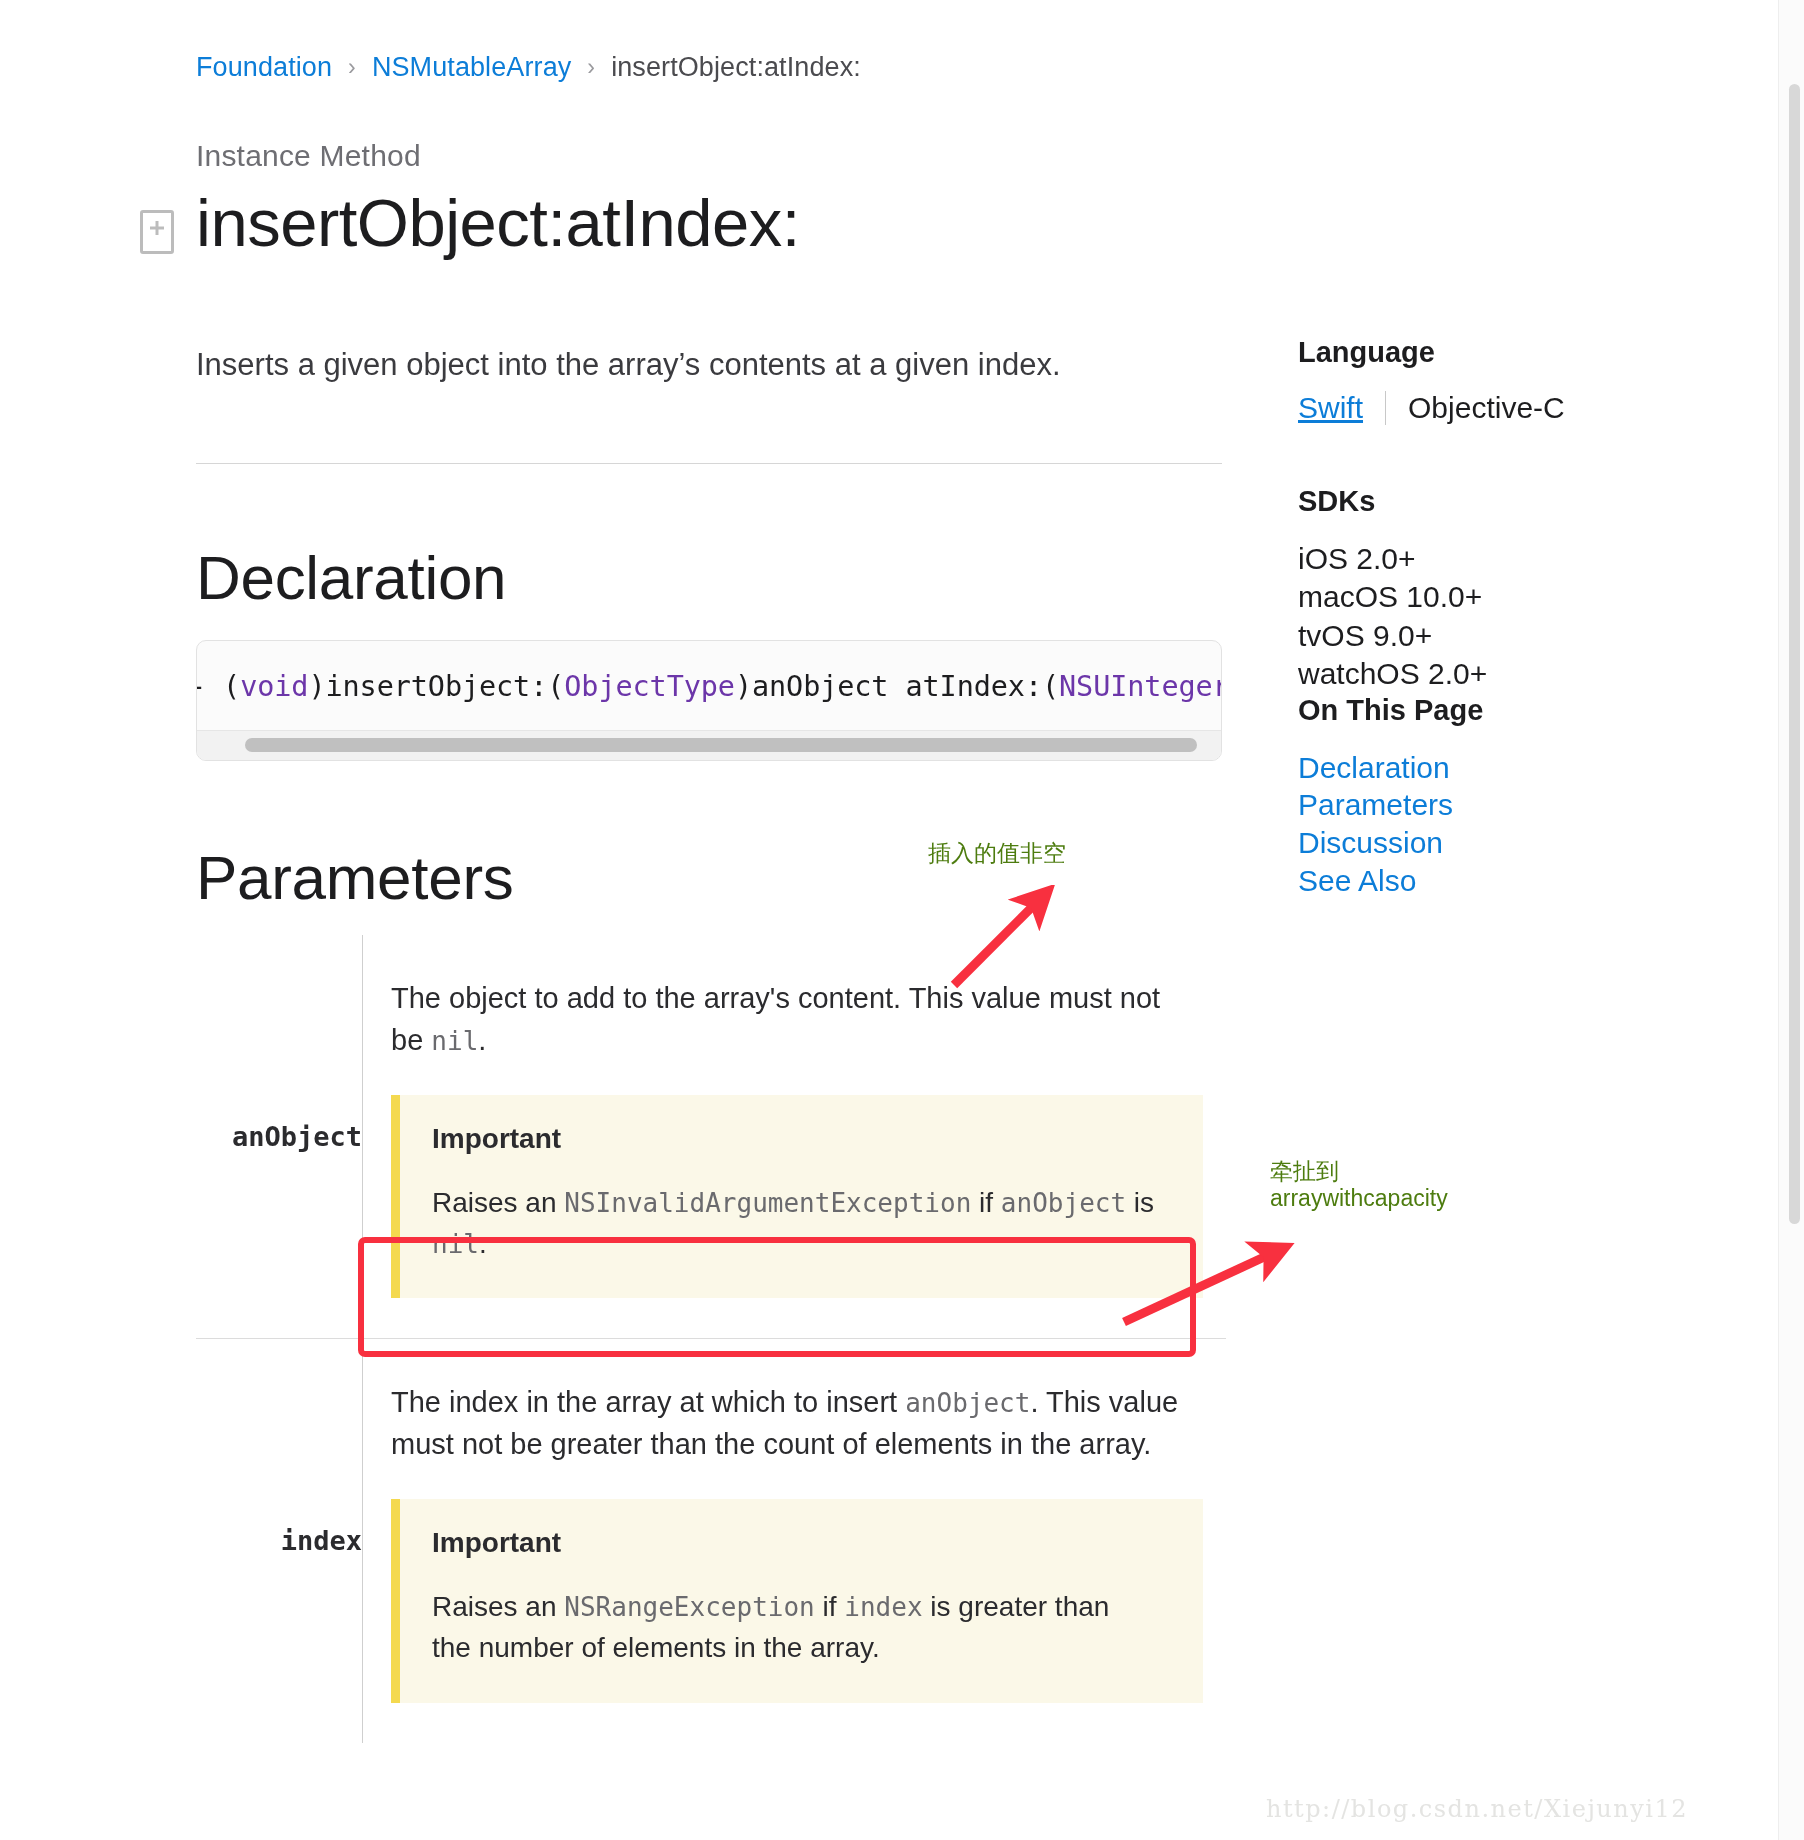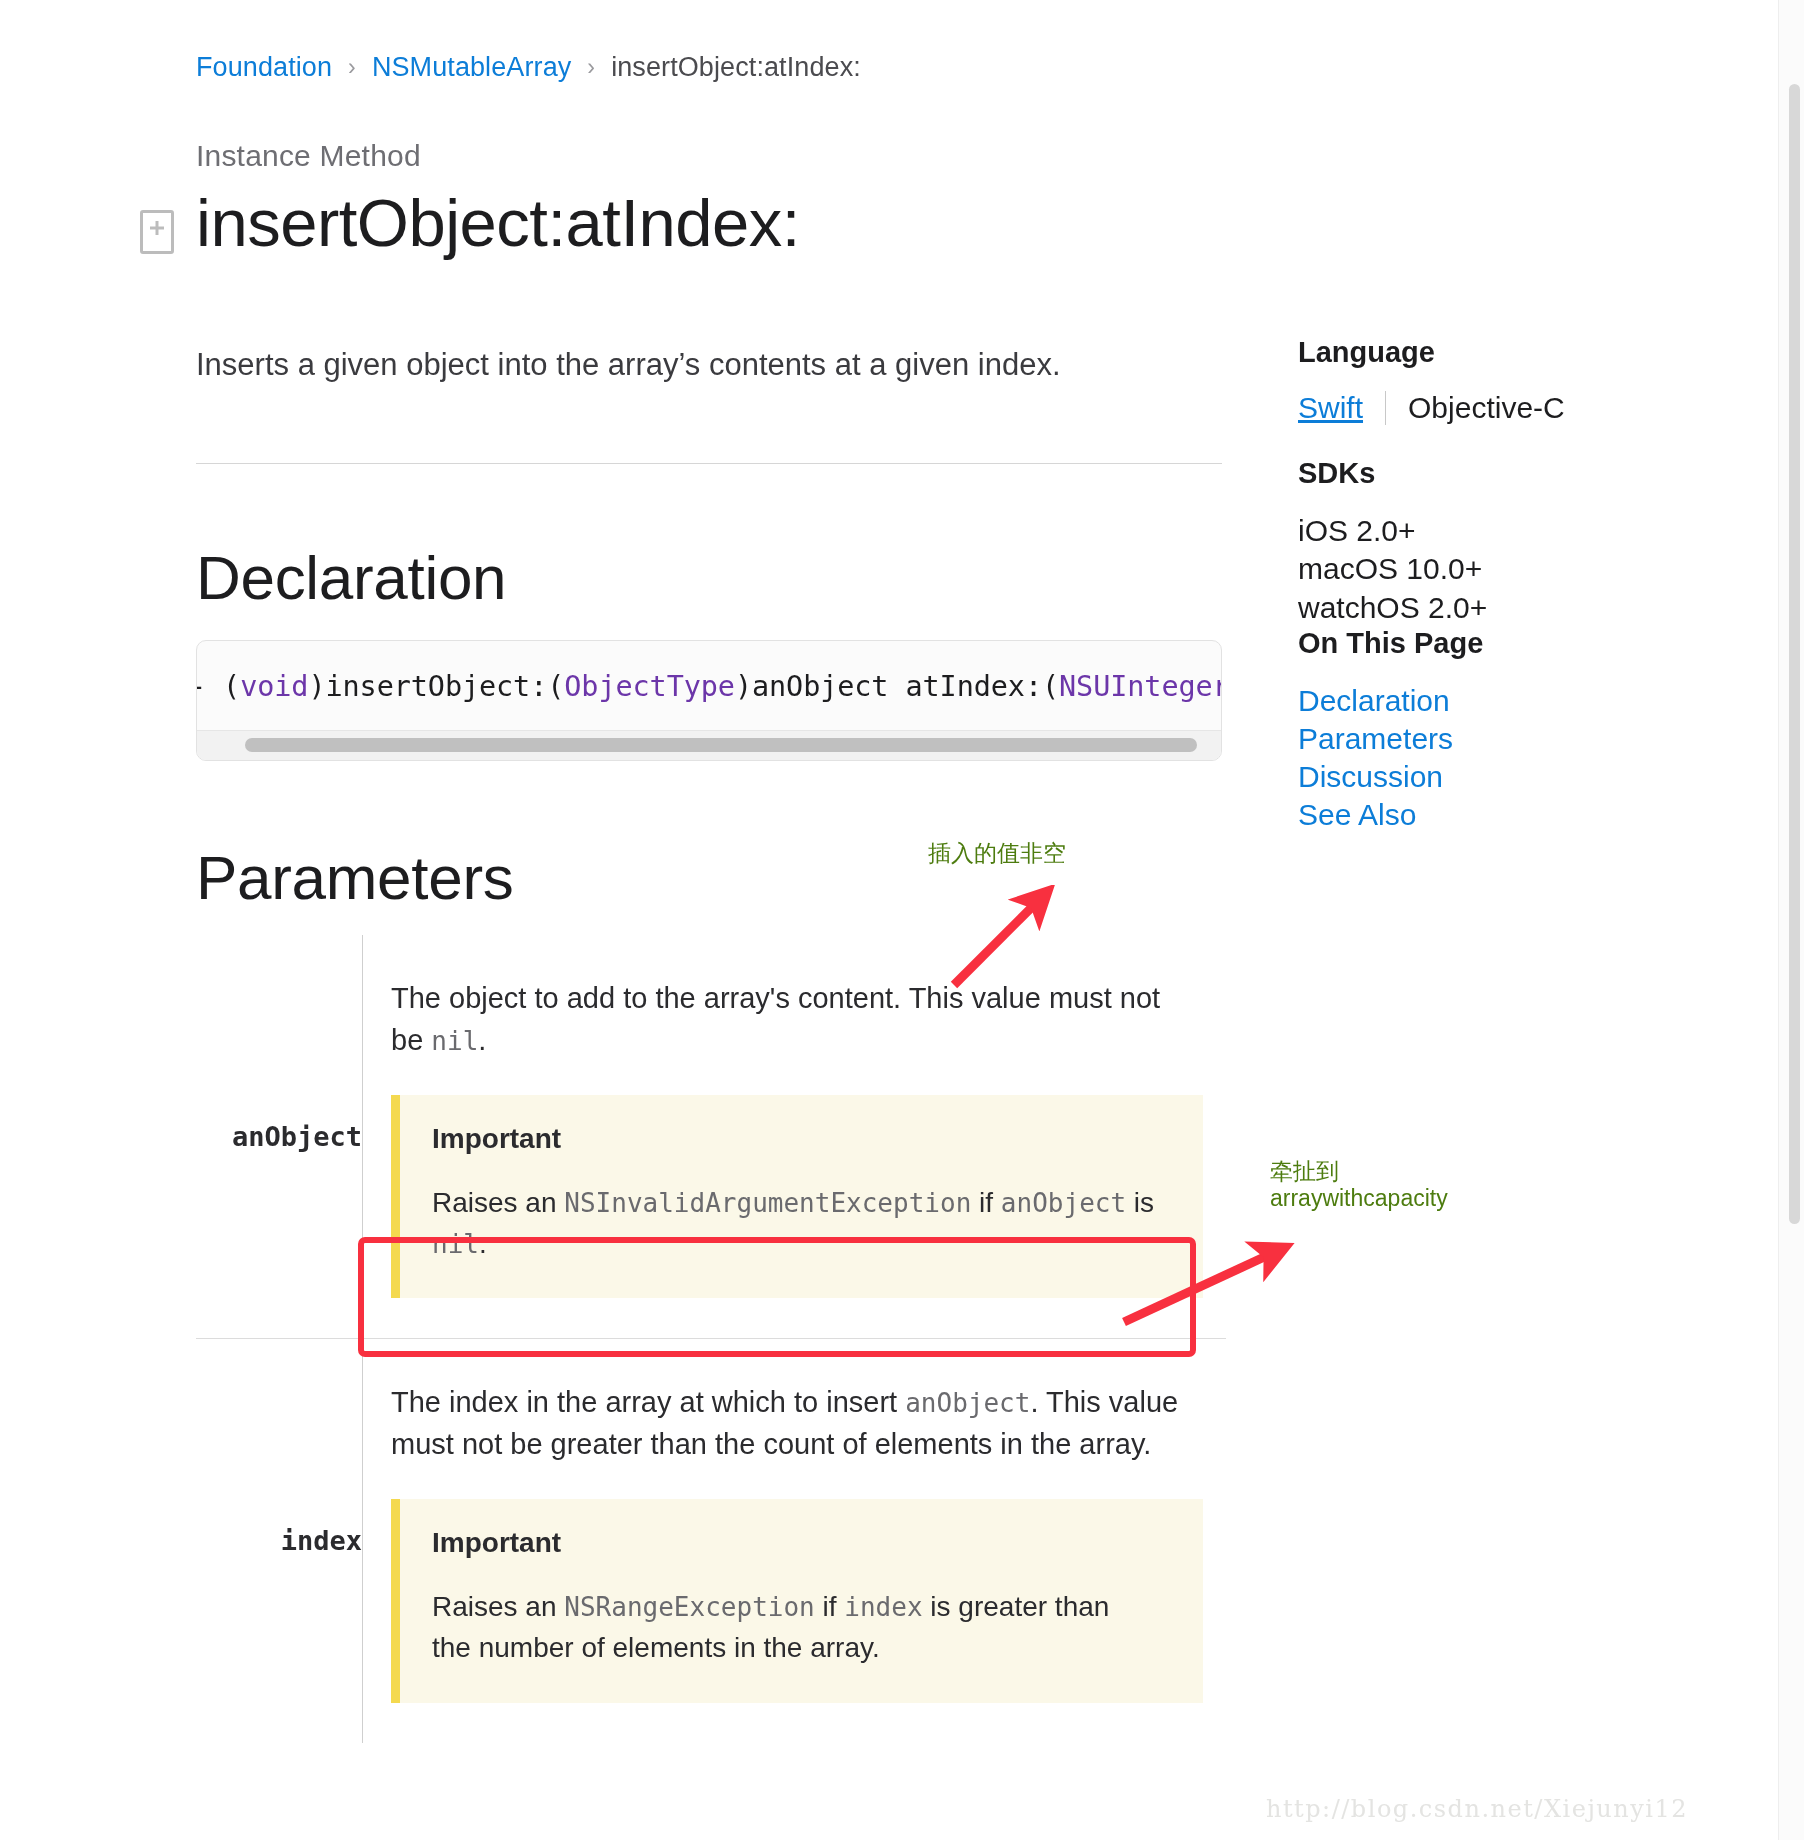--- a/index.html
+++ b/index.html
@@ -224,21 +224,21 @@
   .side-heading {
     font-size: 29px;
     font-weight: bold;
     color: #1d1d1f;
     margin-bottom: 22px;
   }
   .lang-row {
     display: flex;
     align-items: center;
     font-size: 30px;
-    margin-bottom: 32px;
+    margin-bottom: 60px;
   }
   .lang-swift { color: #0c7dd8; }
   .lang-divider {
     width: 1px; height: 34px;
     background: #c8c8c8;
     margin: 0 22px;
   }
   .lang-objc { color: #1d1d1f; }
   .sdk-list { }
   .sdk-item {
@@ -359,20 +359,21 @@
     <div class="lang-row">
       <a href="#" class="lang-swift">Swift</a>
       <span class="lang-divider"></span>
       <span class="lang-objc">Objective-C</span>
     </div>
 
     <div class="side-heading">SDKs</div>
     <div class="sdk-list" id="sdk-list">
         <div class="sdk-item">iOS 2.0+</div>
         <div class="sdk-item">macOS 10.0+</div>
+        <div class="sdk-item">tvOS 9.0+</div>
         <div class="sdk-item">watchOS 2.0+</div>
       </div>
 
     <div class="side-heading">On This Page</div>
     <nav class="otp-list" id="otp-list">
         <a class="otp-link" href="#">Declaration</a>
         <a class="otp-link" href="#">Parameters</a>
         <a class="otp-link" href="#">Discussion</a>
         <a class="otp-link" href="#">See Also</a>
       </nav>

